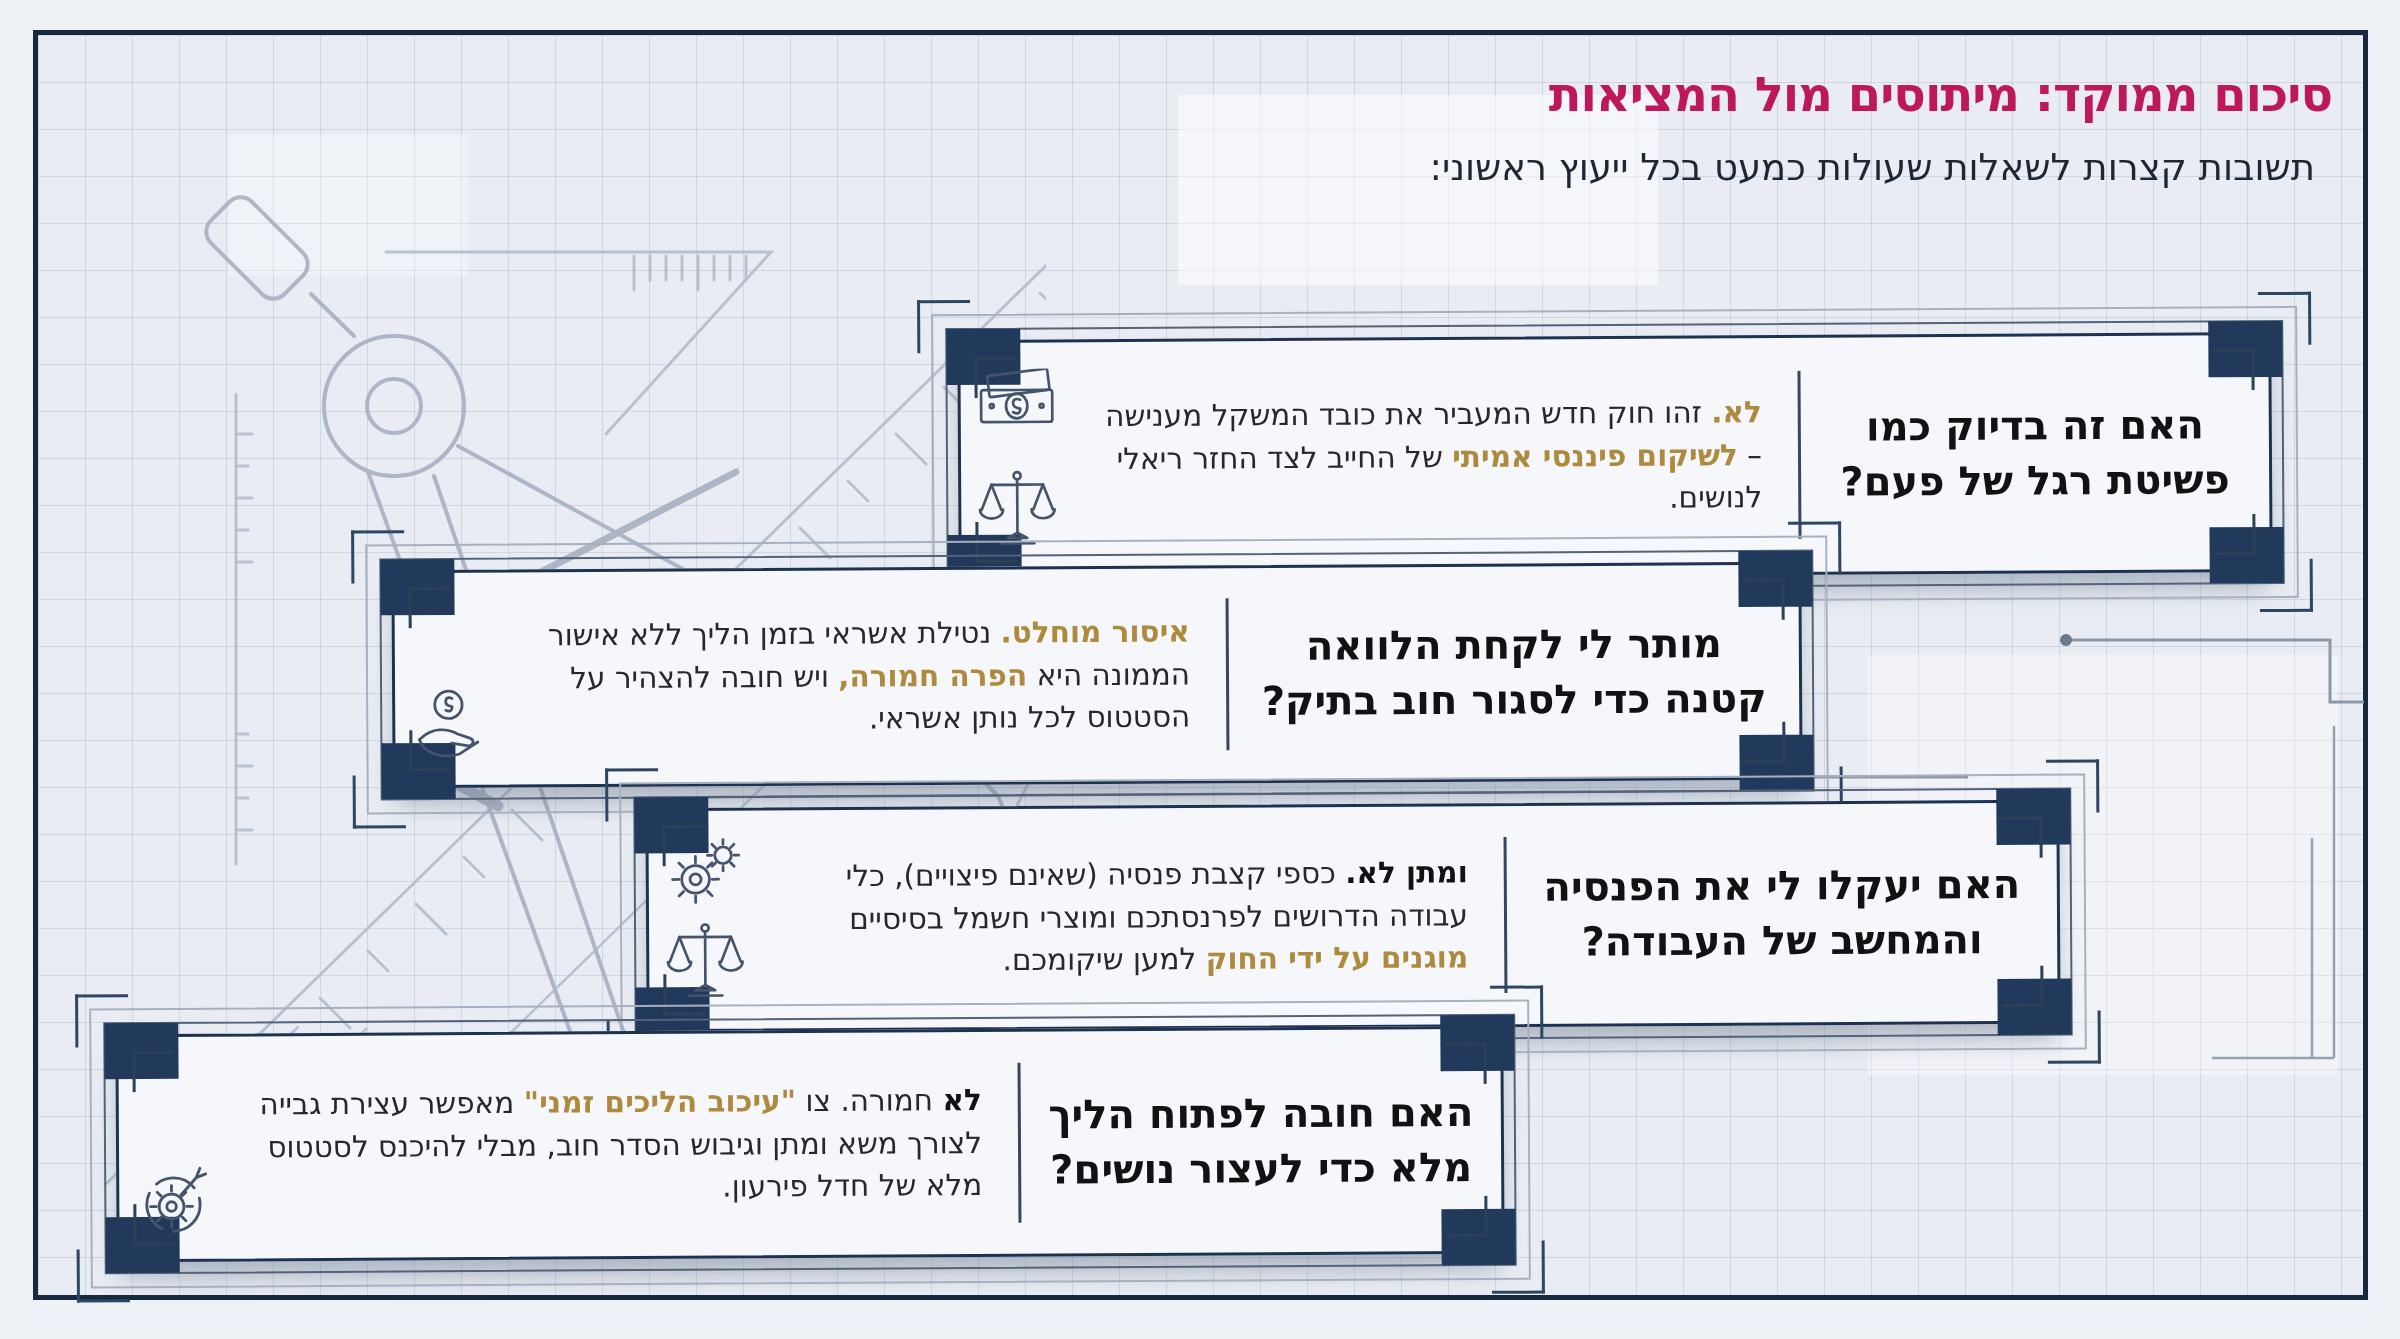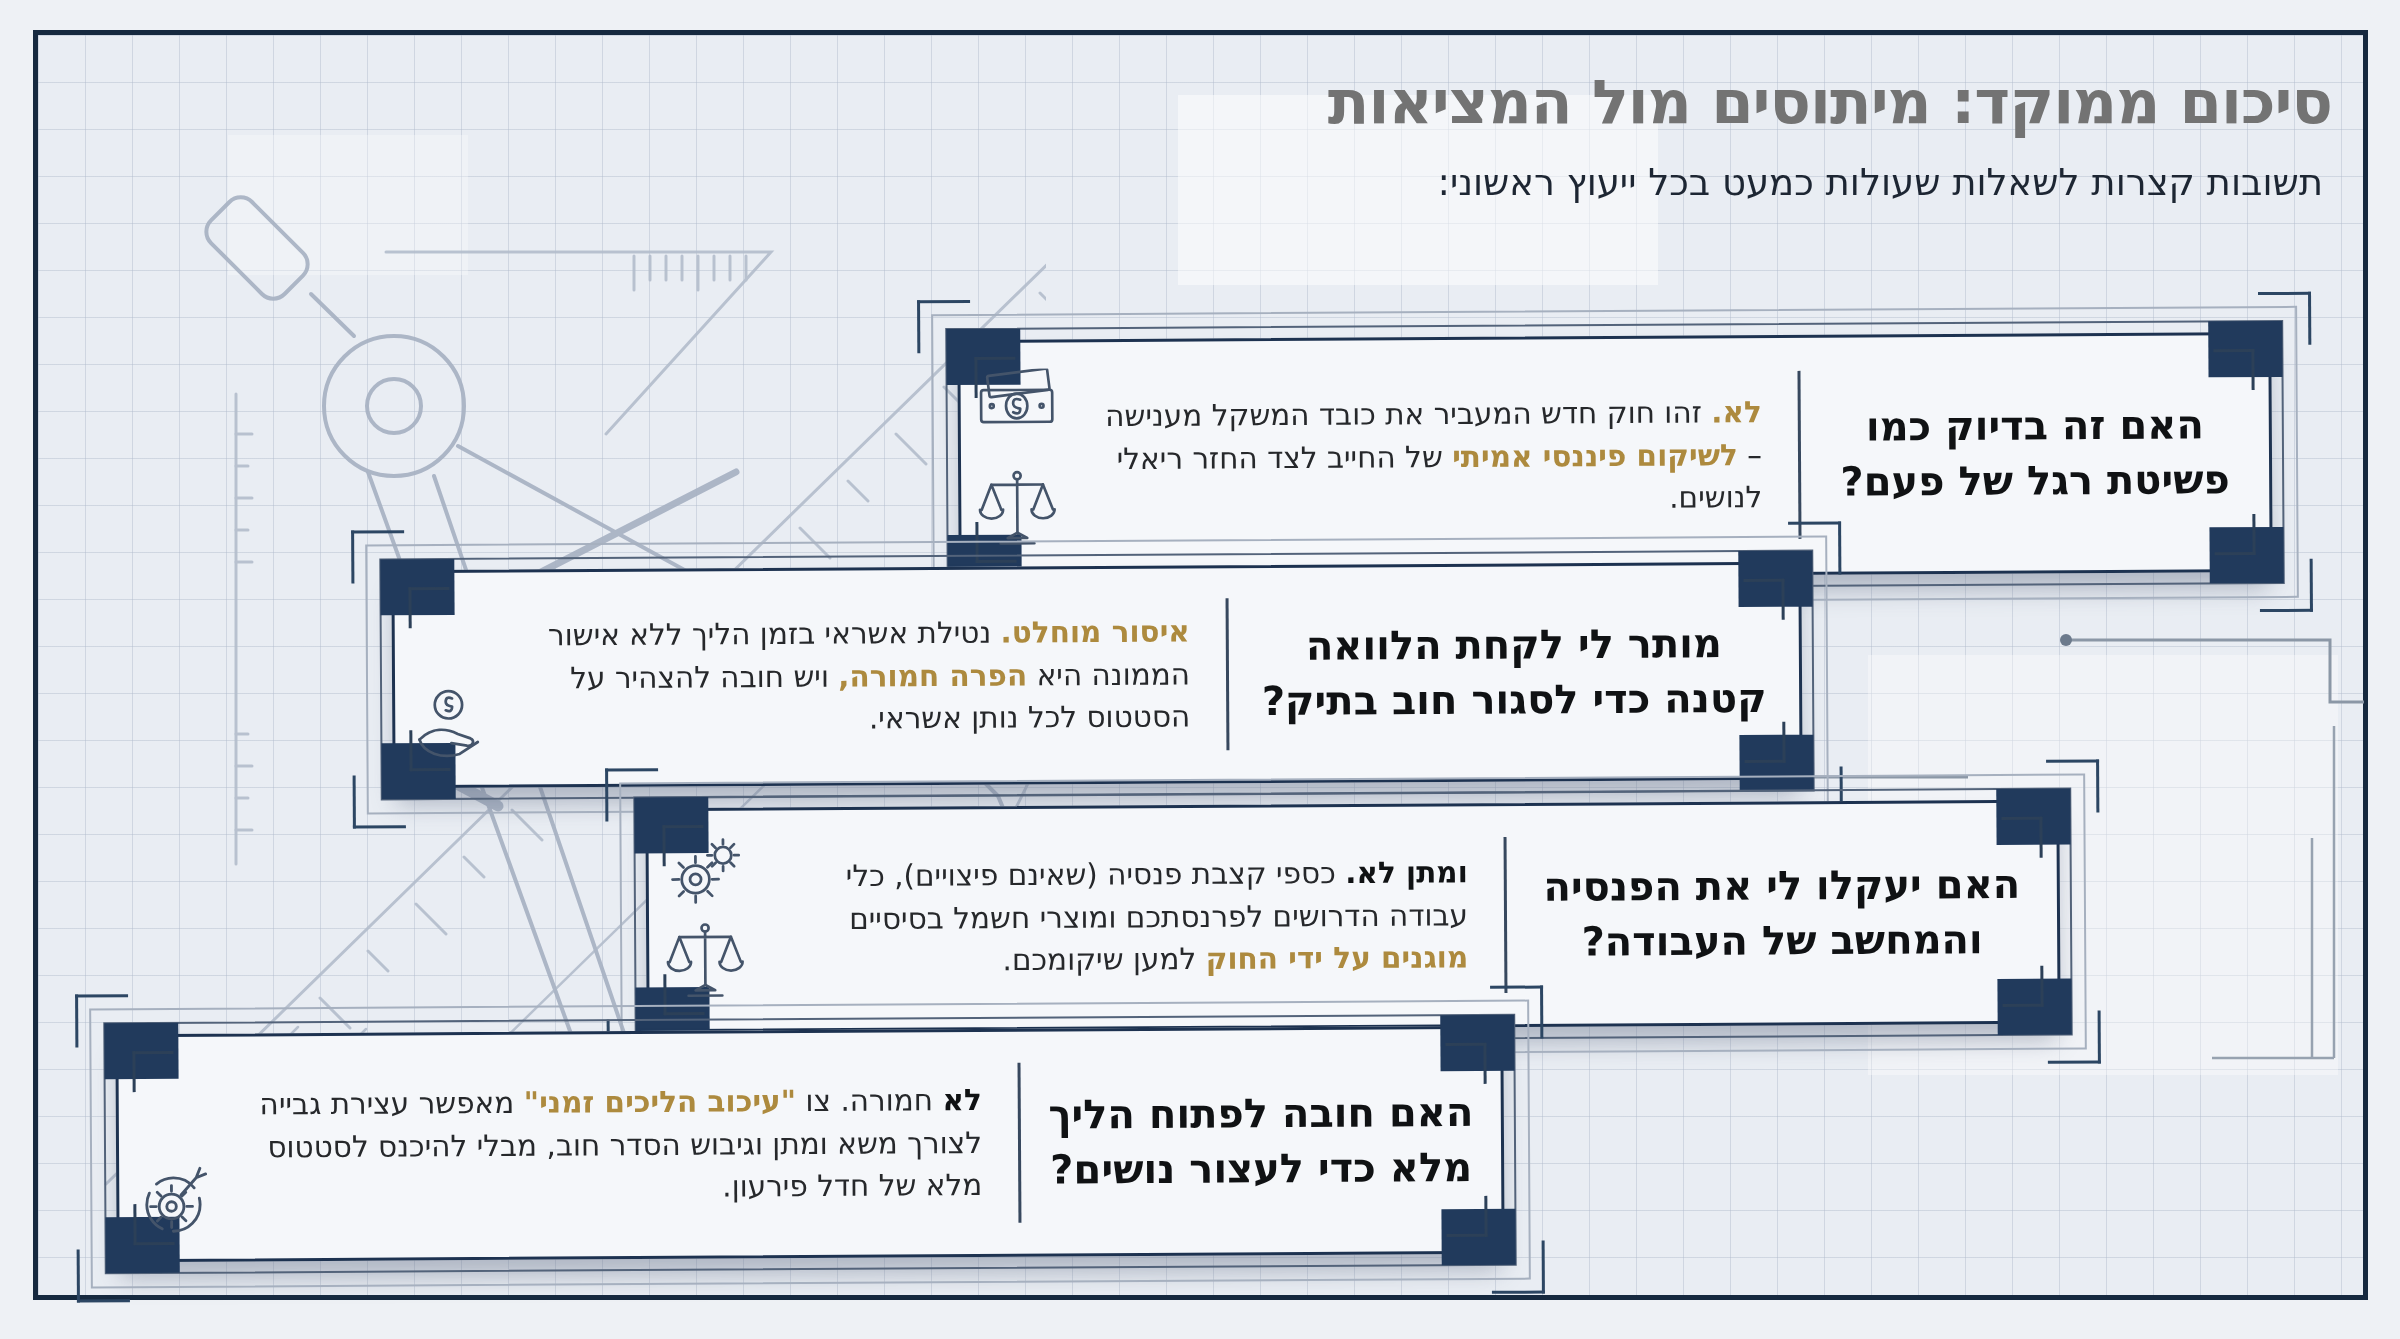--- a/index.html
+++ b/index.html
@@ -11,22 +11,22 @@
     border:5px solid #16293f;
     background-color:#e9edf3;
     background-image:
       linear-gradient(90deg, rgba(176,187,204,.45) 1px, transparent 1px),
       linear-gradient(rgba(176,187,204,.45) 1px, transparent 1px);
     background-size:47px 47px;}
   .patch{position:absolute;background:rgba(255,255,255,.5);}
 
   
   .header{position:absolute;top:66px;right:68px;text-align:right;direction:rtl;z-index:30;}
-  .title{font-size:61px;font-weight:700;color:#737373;letter-spacing:-1px;margin:0;}
-  .subtitle{font-size:37px;font-weight:500;color:#1d2633;margin:24px 9px 0 0;}
+  .title{font-size:48px;font-weight:700;color:#be185d;letter-spacing:-1px;margin:0;}
+  .subtitle{font-size:37px;font-weight:500;color:#1d2633;margin:24px 17px 0 0;}
 
   
   .card{position:absolute;background:#f5f7fa;border:3px solid #1d3250;z-index:20;
         transform:rotate(-0.35deg);
         box-shadow:0 20px 24px -4px rgba(104,116,138,.45);}
   .card::before{content:"";position:absolute;inset:-15px;border:2px solid #53637a;z-index:-2;pointer-events:none;}
   .card::after{content:"";position:absolute;inset:-29px;border:2px solid #a6b0bf;z-index:-3;pointer-events:none;}
   .cb{position:absolute;width:74px;height:56px;background:#213a5c;z-index:-1;}
   .cb.tl{left:-14px;top:-14px;} .cb.tr{right:-14px;top:-14px;}
   .cb.bl{left:-14px;bottom:-14px;} .cb.br{right:-14px;bottom:-14px;}

